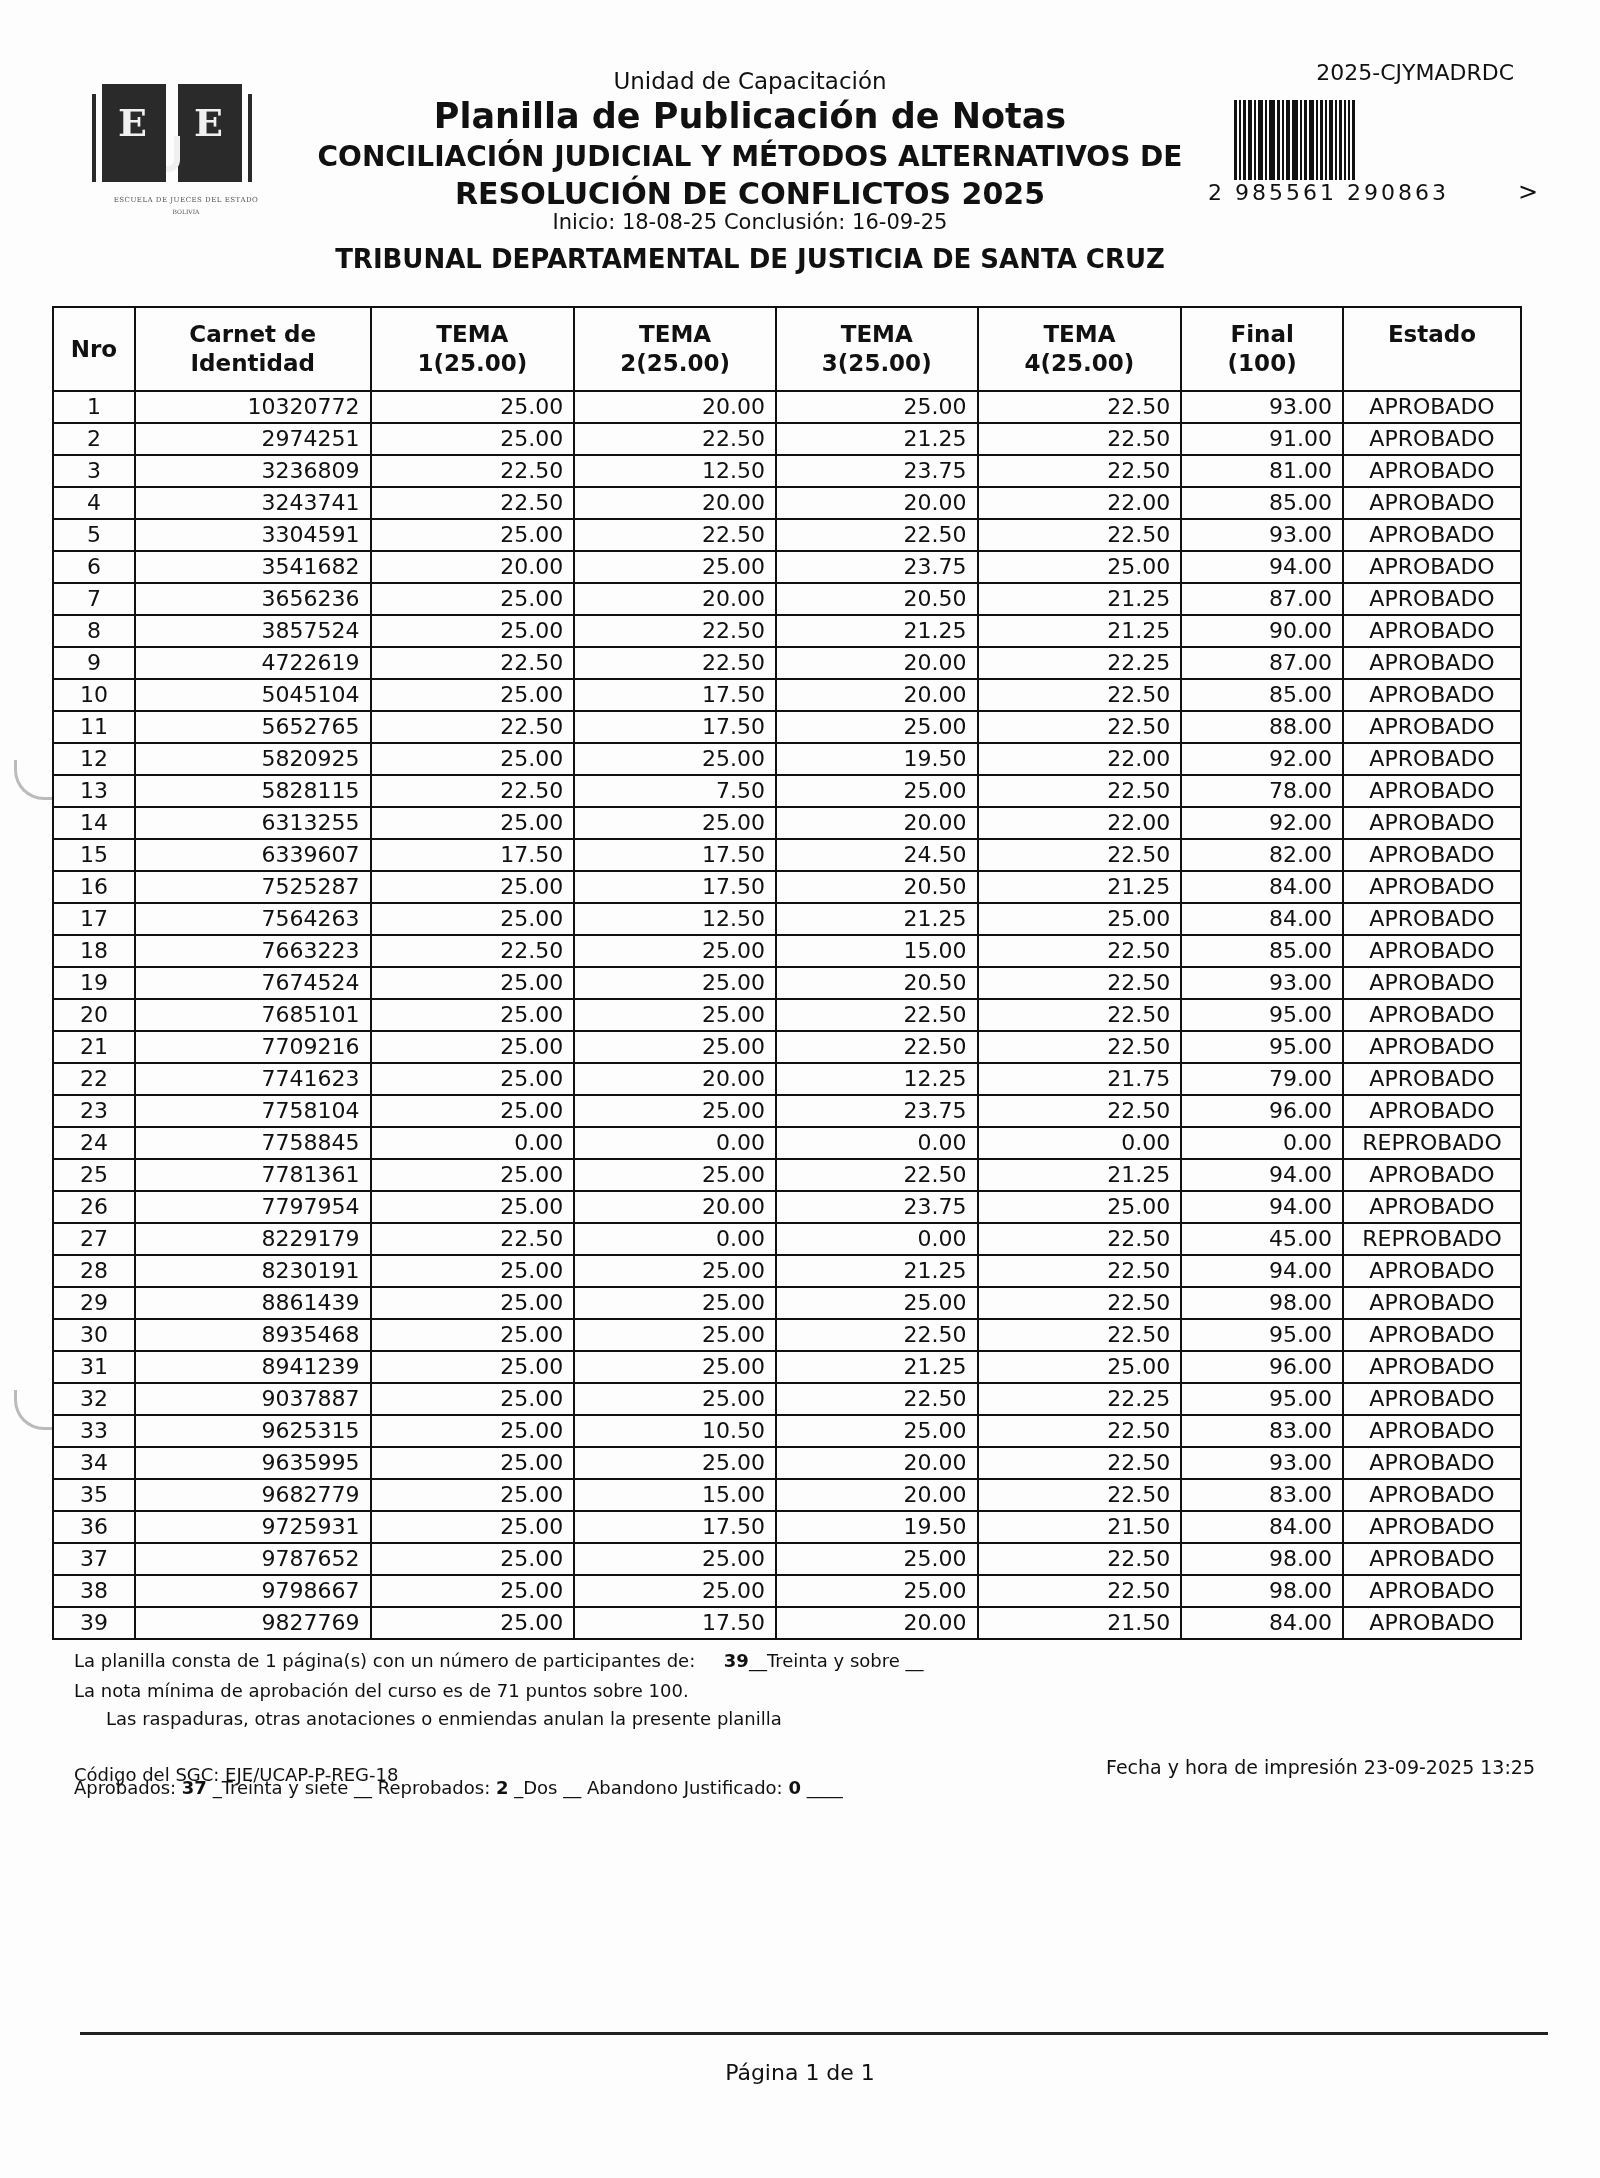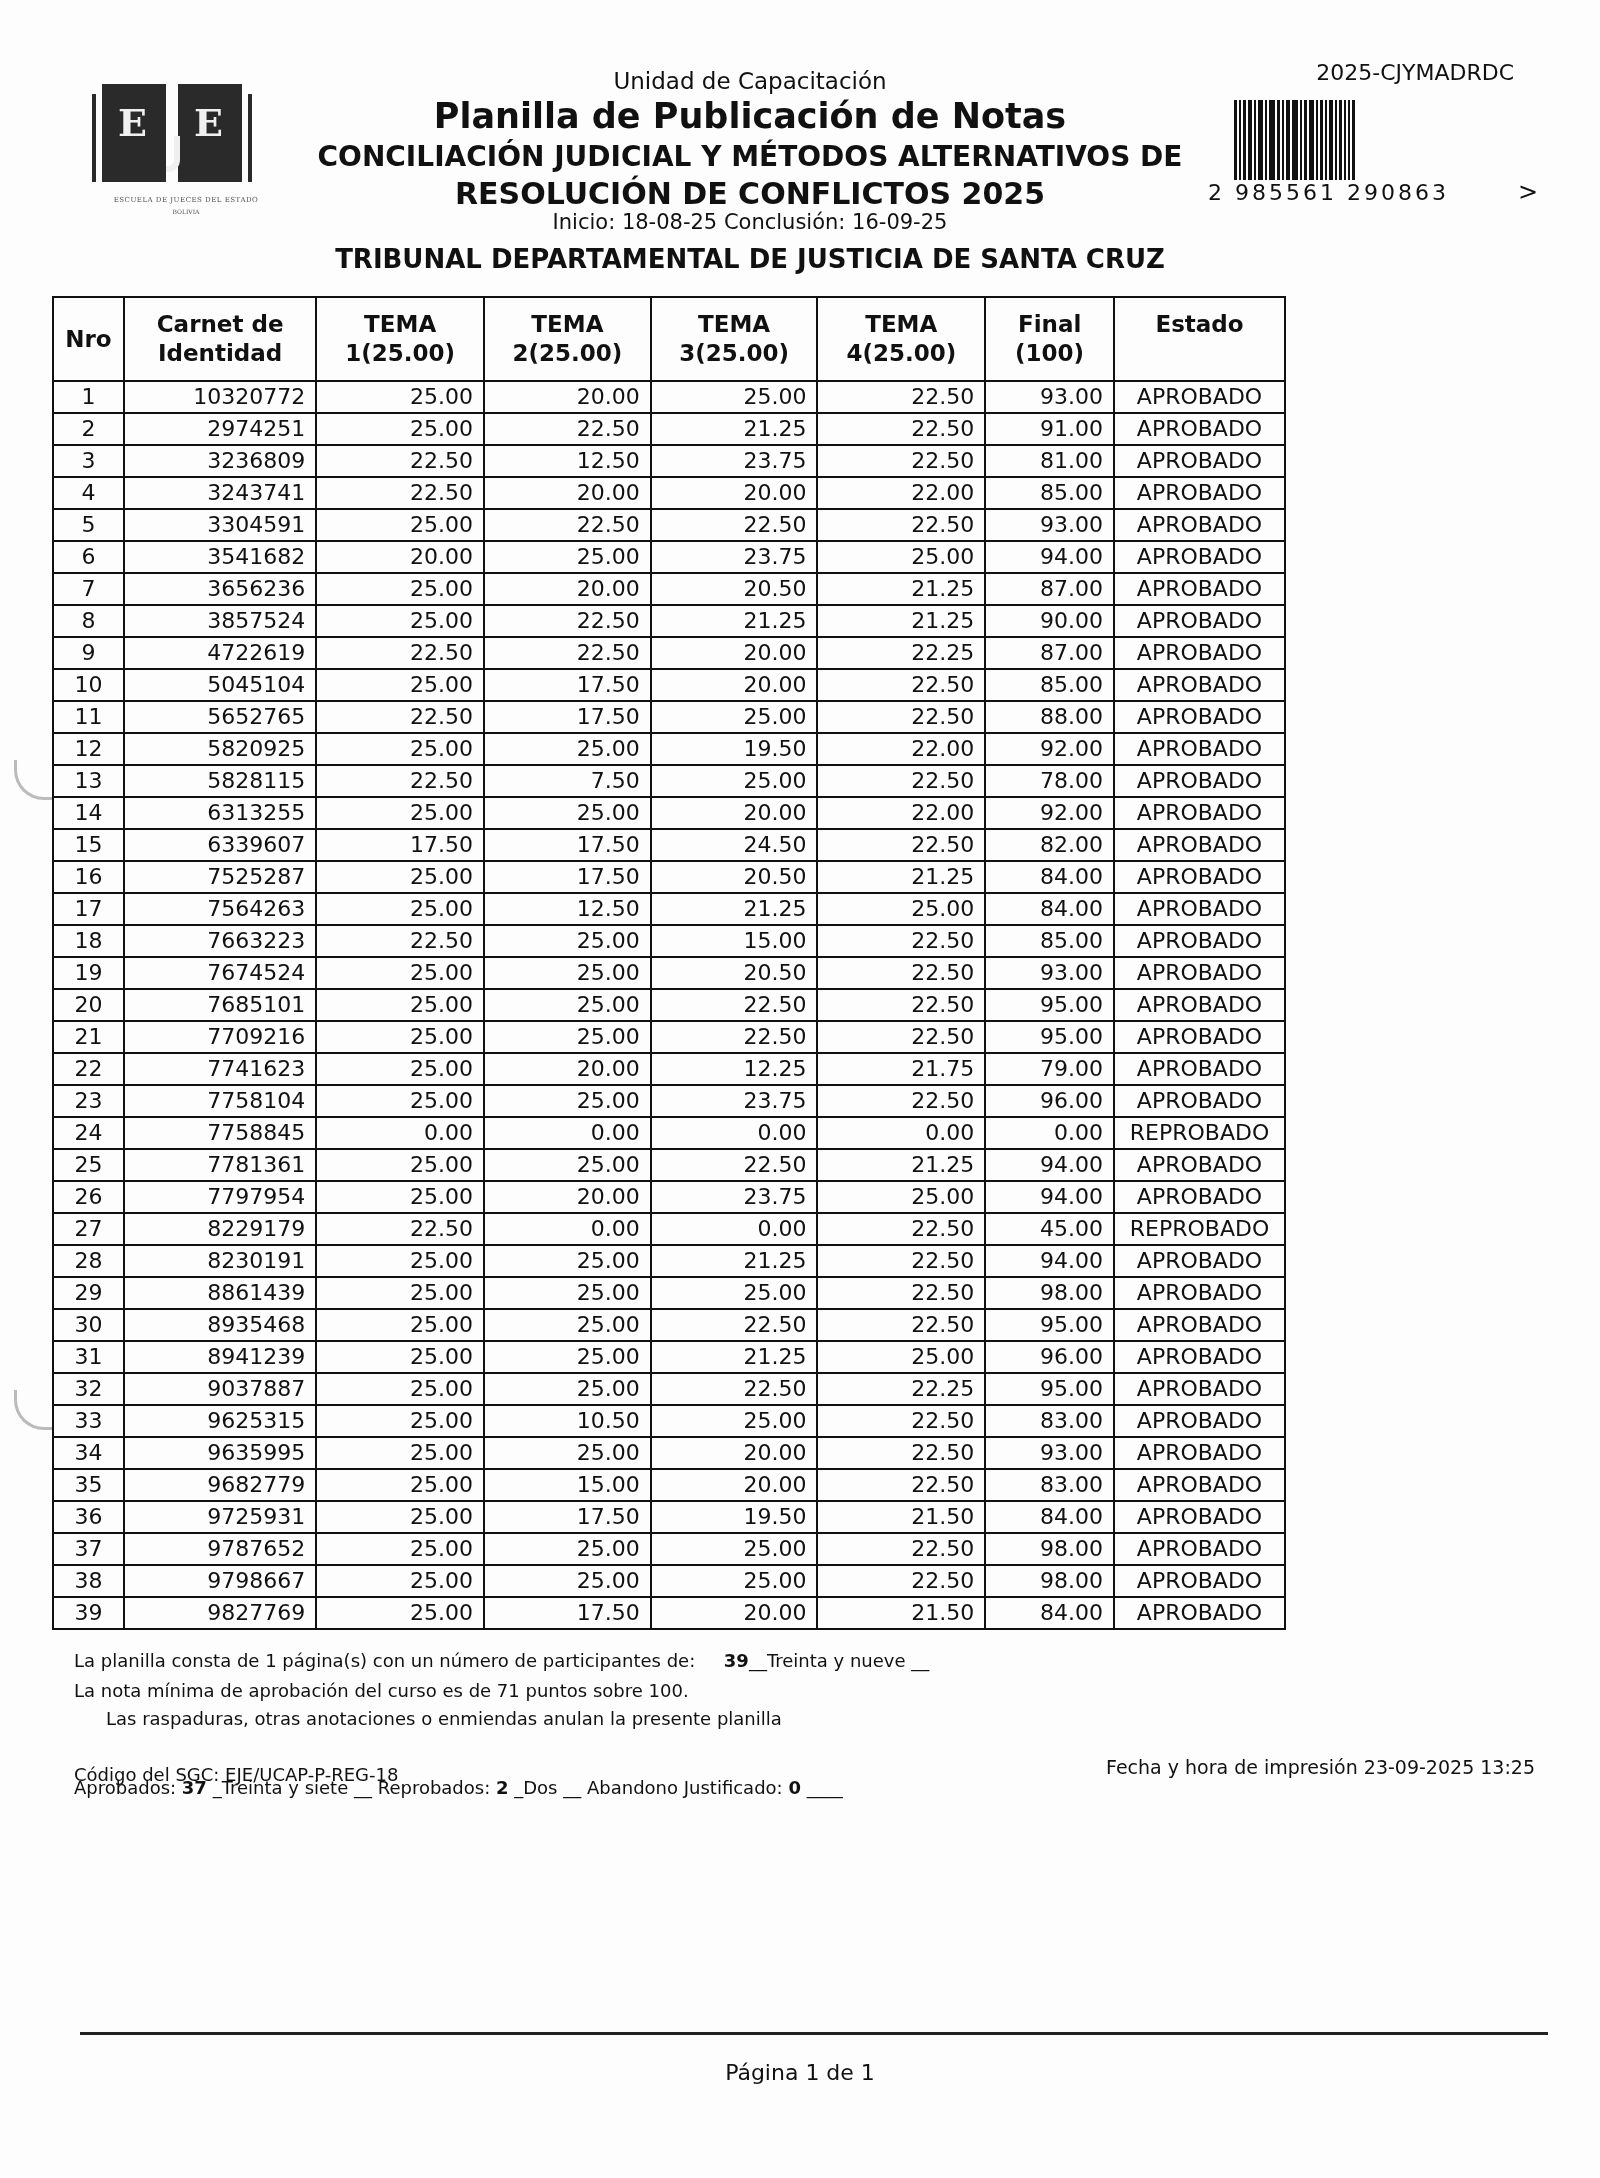--- a/index.html
+++ b/index.html
@@ -29,21 +29,21 @@
   .hdr-dates { top: 210px; font-size: 21px; }
   .hdr-tribunal { top: 244px; font-size: 26px; font-weight: bold; }
 
   .code { position: absolute; right: 86px; top: 60px; font-size: 22px; }
   .barcode { position: absolute; left: 1234px; top: 100px; width: 170px; height: 86px; }
   .barcode-bars { display: flex; align-items: flex-start; height: 80px; }
   .barcode-bars span { display: inline-block; height: 80px; background: #111; margin-right: 2px; }
   .barcode-num { position: absolute; left: 1208px; top: 180px; font-size: 22px; letter-spacing: 3px; }
   .barcode-arrow { position: absolute; left: 1518px; top: 178px; font-size: 24px; }
 
-  table.grades { position: absolute; left: 52px; top: 296px; width: 1234px; border-collapse: collapse; font-size: 22px; }
+  table.grades { position: absolute; left: 52px; top: 306px; width: 1470px; border-collapse: collapse; font-size: 22px; }
   table.grades th, table.grades td { border: 2px solid #111; }
   table.grades th { font-weight: bold; height: 84px; text-align: center; vertical-align: middle; font-size: 23px; line-height: 1.25; padding: 4px; }
   table.grades th.estado { vertical-align: top; padding-top: 12px; }
   table.grades td { height: 31.8px; padding: 0 10px; text-align: right; line-height: 30px; }
   table.grades td.nro { text-align: center; }
   table.grades td.estado { text-align: center; }
 
   .foot { position: absolute; left: 74px; font-size: 18px; }
   .foot b { font-weight: bold; }
   .f1 { top: 1650px; }
@@ -530,21 +530,21 @@
         <td class="t2">17.50</td>
         <td class="t3">20.00</td>
         <td class="t4">21.50</td>
         <td class="final">84.00</td>
         <td class="estado">APROBADO</td>
       </tr>
     </tbody>
 </table>
 
 <div class="foot f1">
-  <span>La planilla consta de 1 página(s) con un número de participantes de:</span>&nbsp;&nbsp;&nbsp;&nbsp;&nbsp;<b>39</b><span>__Treinta y nueve __</span>
+  <span>La planilla consta de 1 página(s) con un número de participantes de:</span>&nbsp;&nbsp;&nbsp;&nbsp;&nbsp;<b>39</b><span>__Treinta y sobre __</span>
 </div>
 <div class="foot f2">La nota mínima de aprobación del curso es de 71 puntos sobre 100.</div>
 <div class="foot f3">Las raspaduras, otras anotaciones o enmiendas anulan la presente planilla</div>
 <div class="foot f4">
   <span>Aprobados:</span> <b>37</b> <span>_Treinta y siete __</span>
   <span>Reprobados:</span> <b>2</b> <span>_Dos __</span>
   <span>Abandono Justificado:</span> <b>0</b> <span>____</span>
 </div>
 <div class="foot f5">Código del SGC: EJE/UCAP-P-REG-18</div>
 <div class="print-date">Fecha y hora de impresión 23-09-2025 13:25</div>

